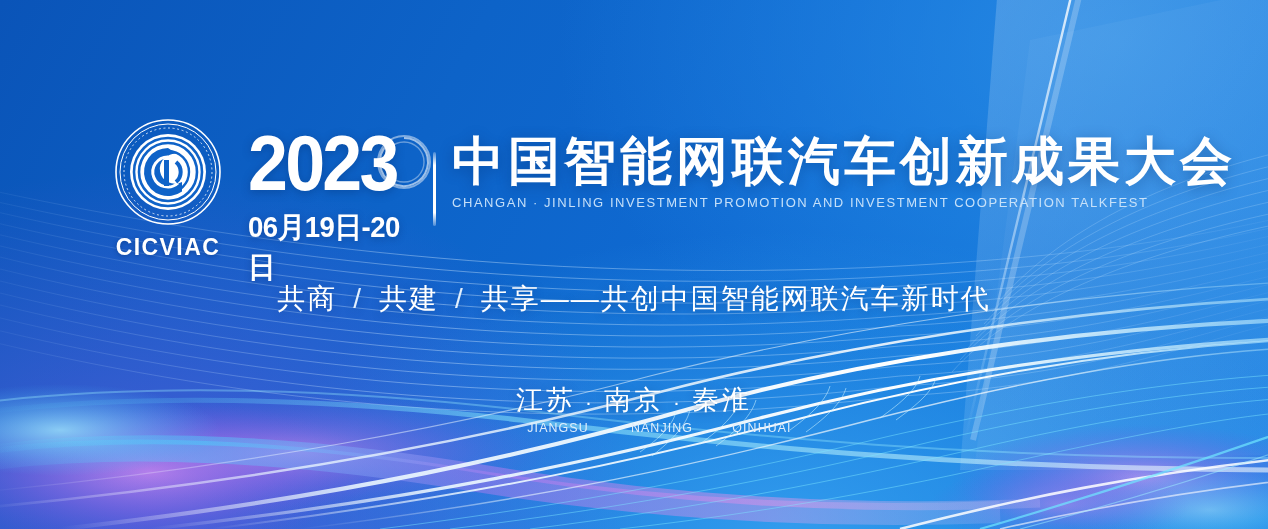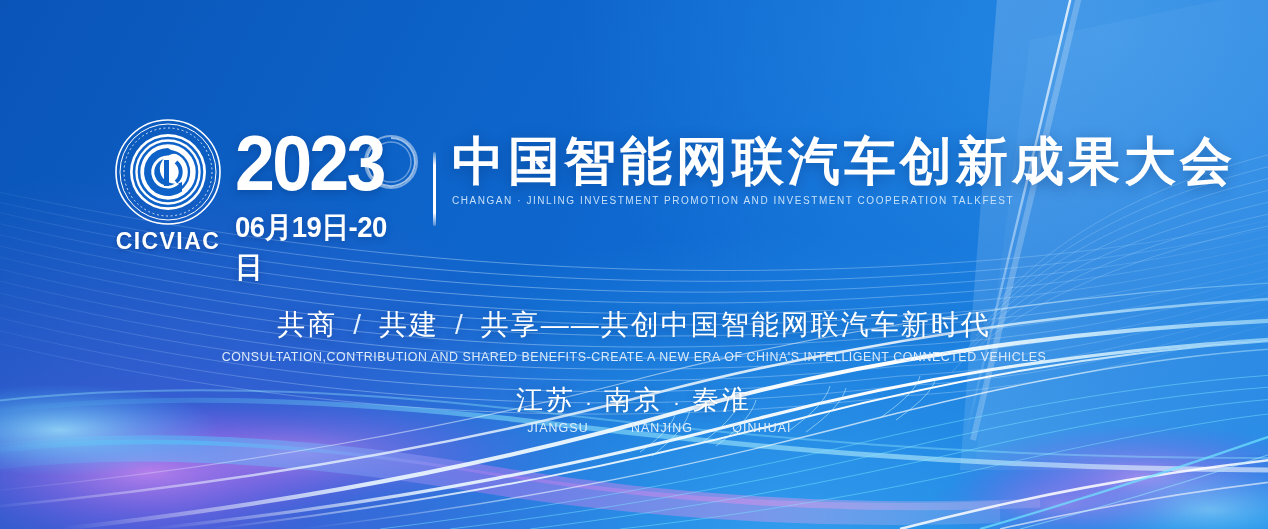--- a/index.html
+++ b/index.html
@@ -19,26 +19,26 @@
 
   
   .layer{ position:absolute; inset:0; pointer-events:none; }
   .layer svg{ width:100%; height:100%; display:block; }
 
   
   .logo-block{ position:absolute; left:104px; top:118px; width:128px; text-align:center; }
   .logo-badge{ width:108px; height:108px; margin:0 auto; position:relative; }
   .logo-badge svg{ width:100%; height:100%; display:block; }
   .logo-word{
-    margin-top:2px; color:#ffffff; font-size:23px; font-weight:bold;
+    margin-top:8px; color:#ffffff; font-size:23px; font-weight:bold;
     letter-spacing:1.4px; text-shadow:0 1px 4px rgba(0,40,100,.45);
   }
 
   
-  .year-block{ position:absolute; left:235px; top:124px; width:186px; }
+  .year-block{ position:absolute; left:248px; top:124px; width:186px; }
   .year-num{
     position:relative; height:82px;
   }
   .year-num .txt{
     font-size:78px; line-height:78px; font-weight:bold; color:#ffffff;
     letter-spacing:-3px; transform:scaleX(.92); transform-origin:left center;
     display:block; text-shadow:0 2px 10px rgba(0,40,100,.35);
   }
   .year-ring{
     position:absolute; right:-2px; top:6px; width:64px; height:64px; opacity:.85;
@@ -58,31 +58,30 @@
   }
 
   
   .title-block{ position:absolute; left:452px; top:132px; width:760px; }
   .title-cn{
     font-size:52px; line-height:58px; font-weight:bold; color:#ffffff;
     letter-spacing:4px; white-space:nowrap;
     text-shadow:0 3px 14px rgba(0,45,110,.40);
   }
   .title-en{
-    margin-top:5px; font-size:10px; letter-spacing:1.55px; white-space:nowrap;
+    margin-top:5px; font-size:13px; letter-spacing:1.55px; white-space:nowrap;
     color:#cfe6fb; font-weight:500; opacity:.95;
   }
 
   
   .slogan-block{ position:absolute; left:0; top:282px; width:100%; text-align:center; }
   .slogan-cn{
     font-size:28px; line-height:34px; color:#ffffff; font-weight:400;
     letter-spacing:2px; white-space:nowrap;
     text-shadow:0 2px 10px rgba(0,45,110,.35);
-    margin-top:26px;
   }
   .slogan-cn .sep{ color:#e3f0fd; margin:0 16px; font-weight:300; }
   .slogan-en{
     margin-top:8px; font-size:12.4px; letter-spacing:.55px; color:#dceaf9;
     white-space:nowrap;
   }
 
   
   .loc-block{ position:absolute; left:0; top:384px; width:100%; text-align:center; }
   .loc-cn{
@@ -278,21 +277,20 @@
 
   <div class="divider"></div>
 
   <div class="title-block">
     <div class="title-cn">中国智能网联汽车创新成果大会</div>
     <div class="title-en">CHANGAN · JINLING INVESTMENT PROMOTION AND INVESTMENT COOPERATION TALKFEST</div>
   </div>
 
   <div class="slogan-block">
     <div class="slogan-cn"><span>共商</span><span class="sep">/</span><span>共建</span><span class="sep">/</span><span>共享——共创中国智能网联汽车新时代</span></div>
-    <div class="slogan-en">CONSULTATION,CONTRIBUTION AND SHARED BENEFITS-CREATE A NEW ERA OF CHINA'S INTELLIGENT CONNECTED VEHICLES</div>
   </div>
 
   <div class="loc-block">
     <div class="loc-cn"><span>江苏</span><span class="dot">·</span><span>南京</span><span class="dot">·</span><span>秦淮</span></div>
     <div class="loc-en"><span class="g1">JIANGSU</span><span class="g2">NANJING</span><span class="g3">QINHUAI</span></div>
   </div>
 
 </div>
 
 </body></html>

